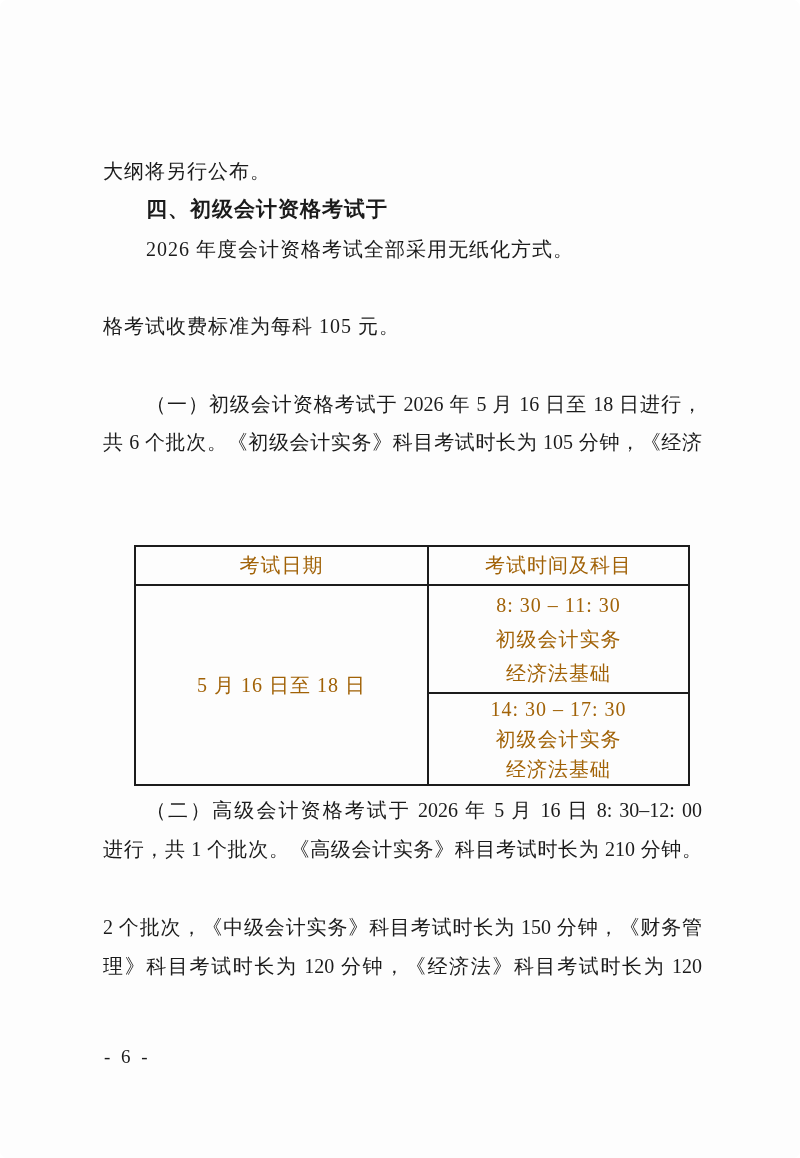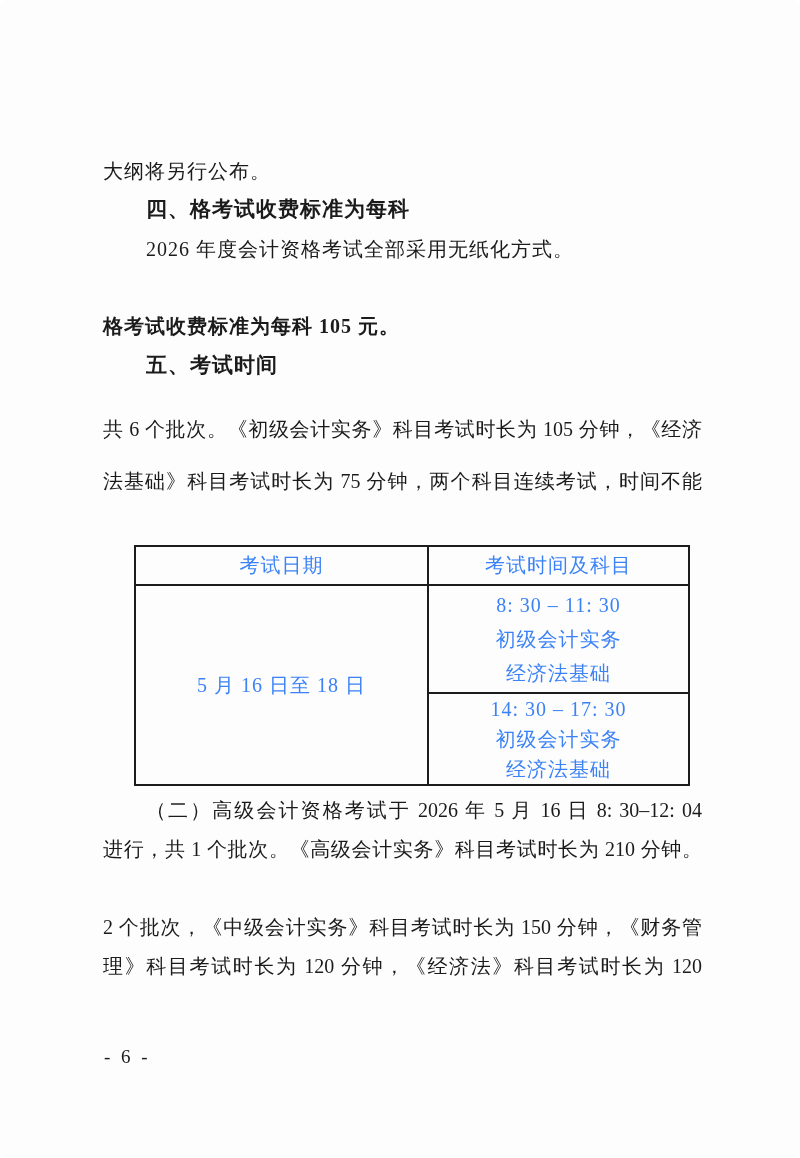--- a/index.html
+++ b/index.html
@@ -30,35 +30,35 @@
     font-family:"Liberation Sans", sans-serif;
     font-weight:700;
     font-size:21px;
     letter-spacing:1px;
   }
   
   .m0{left:103px;width:599px;}
   .m1{left:146px;width:556px;}
   
   .t0{top:158px;} .t1{top:196px;} .t2{top:236px;} .t3{top:275px;}
-  .t4{top:313px;font-weight:bold;} .t5{top:352px;} .t6{top:391px;} .t7{top:416px;font-family:Liberation Serif, serif;}
+  .t4{top:313px;} .t5{top:352px;} .t6{top:391px;} .t7{top:429px;font-family:Liberation Serif, serif;}
   .t8{top:468px;} .t9{top:506px;}
   
   .b0{top:797px;} .b1{top:836px;} .b2{top:875px;}
   .b3{top:914px;} .b4{top:953px;} .b5{top:992px;}
 
   table.schedule{
     position:absolute;
     left:134px;
     top:545px;
     width:550px;
     border-collapse:collapse;
     table-layout:fixed;
     font-size:20px;
-    color:#3b82f6;
+    color:#a16207;
   }
   table.schedule th,
   table.schedule td{
     border:2px solid #1c1c1c;
     padding:0;
     text-align:center;
     vertical-align:middle;
     font-weight:normal;
     letter-spacing:1px;
   }
@@ -78,26 +78,25 @@
     letter-spacing:3px;
     white-space:nowrap;
   }
 </style>
 </head>
 <body>
 
 <div class="page">
 
   <div class="line m0 t0">大纲将另行公布。</div>
-  <div class="line m1 t1 heading">四、格考试收费标准为每科</div>
+  <div class="line m1 t1 heading">四、初级会计资格考试于</div>
   <div class="line m1 t2">2026 年度会计资格考试全部采用无纸化方式。</div>
   <div class="line m0 t4">格考试收费标准为每科 105 元。</div>
-  <div class="line m1 t5 heading">五、考试时间</div>
+  <div class="line m1 t6 just">（一）初级会计资格考试于 2026 年 5 月 16 日至 18 日进行，</div>
   <div class="line m0 t7 just">共 6 个批次。《初级会计实务》科目考试时长为 105 分钟，《经济</div>
-  <div class="line m0 t8 just">法基础》科目考试时长为 75 分钟，两个科目连续考试，时间不能</div>
 
   <table class="schedule">
     <tbody>
       <tr class="head-row">
         <th class="col-date">考试日期</th>
         <th class="col-time">考试时间及科目</th>
       </tr>
       <tr class="row1">
         <td rowspan="2">5 月 16 日至 18 日</td>
         <td class="sess1">
@@ -109,20 +108,20 @@
       <tr class="row2">
         <td class="sess2">
           <div>14: 30 – 17: 30</div>
           <div>初级会计实务</div>
           <div>经济法基础</div>
         </td>
       </tr>
     </tbody>
   </table>
 
-  <div class="line m1 b0 just">（二）高级会计资格考试于 2026 年 5 月 16 日 8: 30–12: 04</div>
+  <div class="line m1 b0 just">（二）高级会计资格考试于 2026 年 5 月 16 日 8: 30–12: 00</div>
   <div class="line m0 b1 just">进行，共 1 个批次。《高级会计实务》科目考试时长为 210 分钟。</div>
   <div class="line m0 b3 just">2 个批次，《中级会计实务》科目考试时长为 150 分钟，《财务管</div>
   <div class="line m0 b4 just">理》科目考试时长为 120 分钟，《经济法》科目考试时长为 120</div>
 
   <div class="footer">- 6 -</div>
 
 </div>
 
 </body></html>

